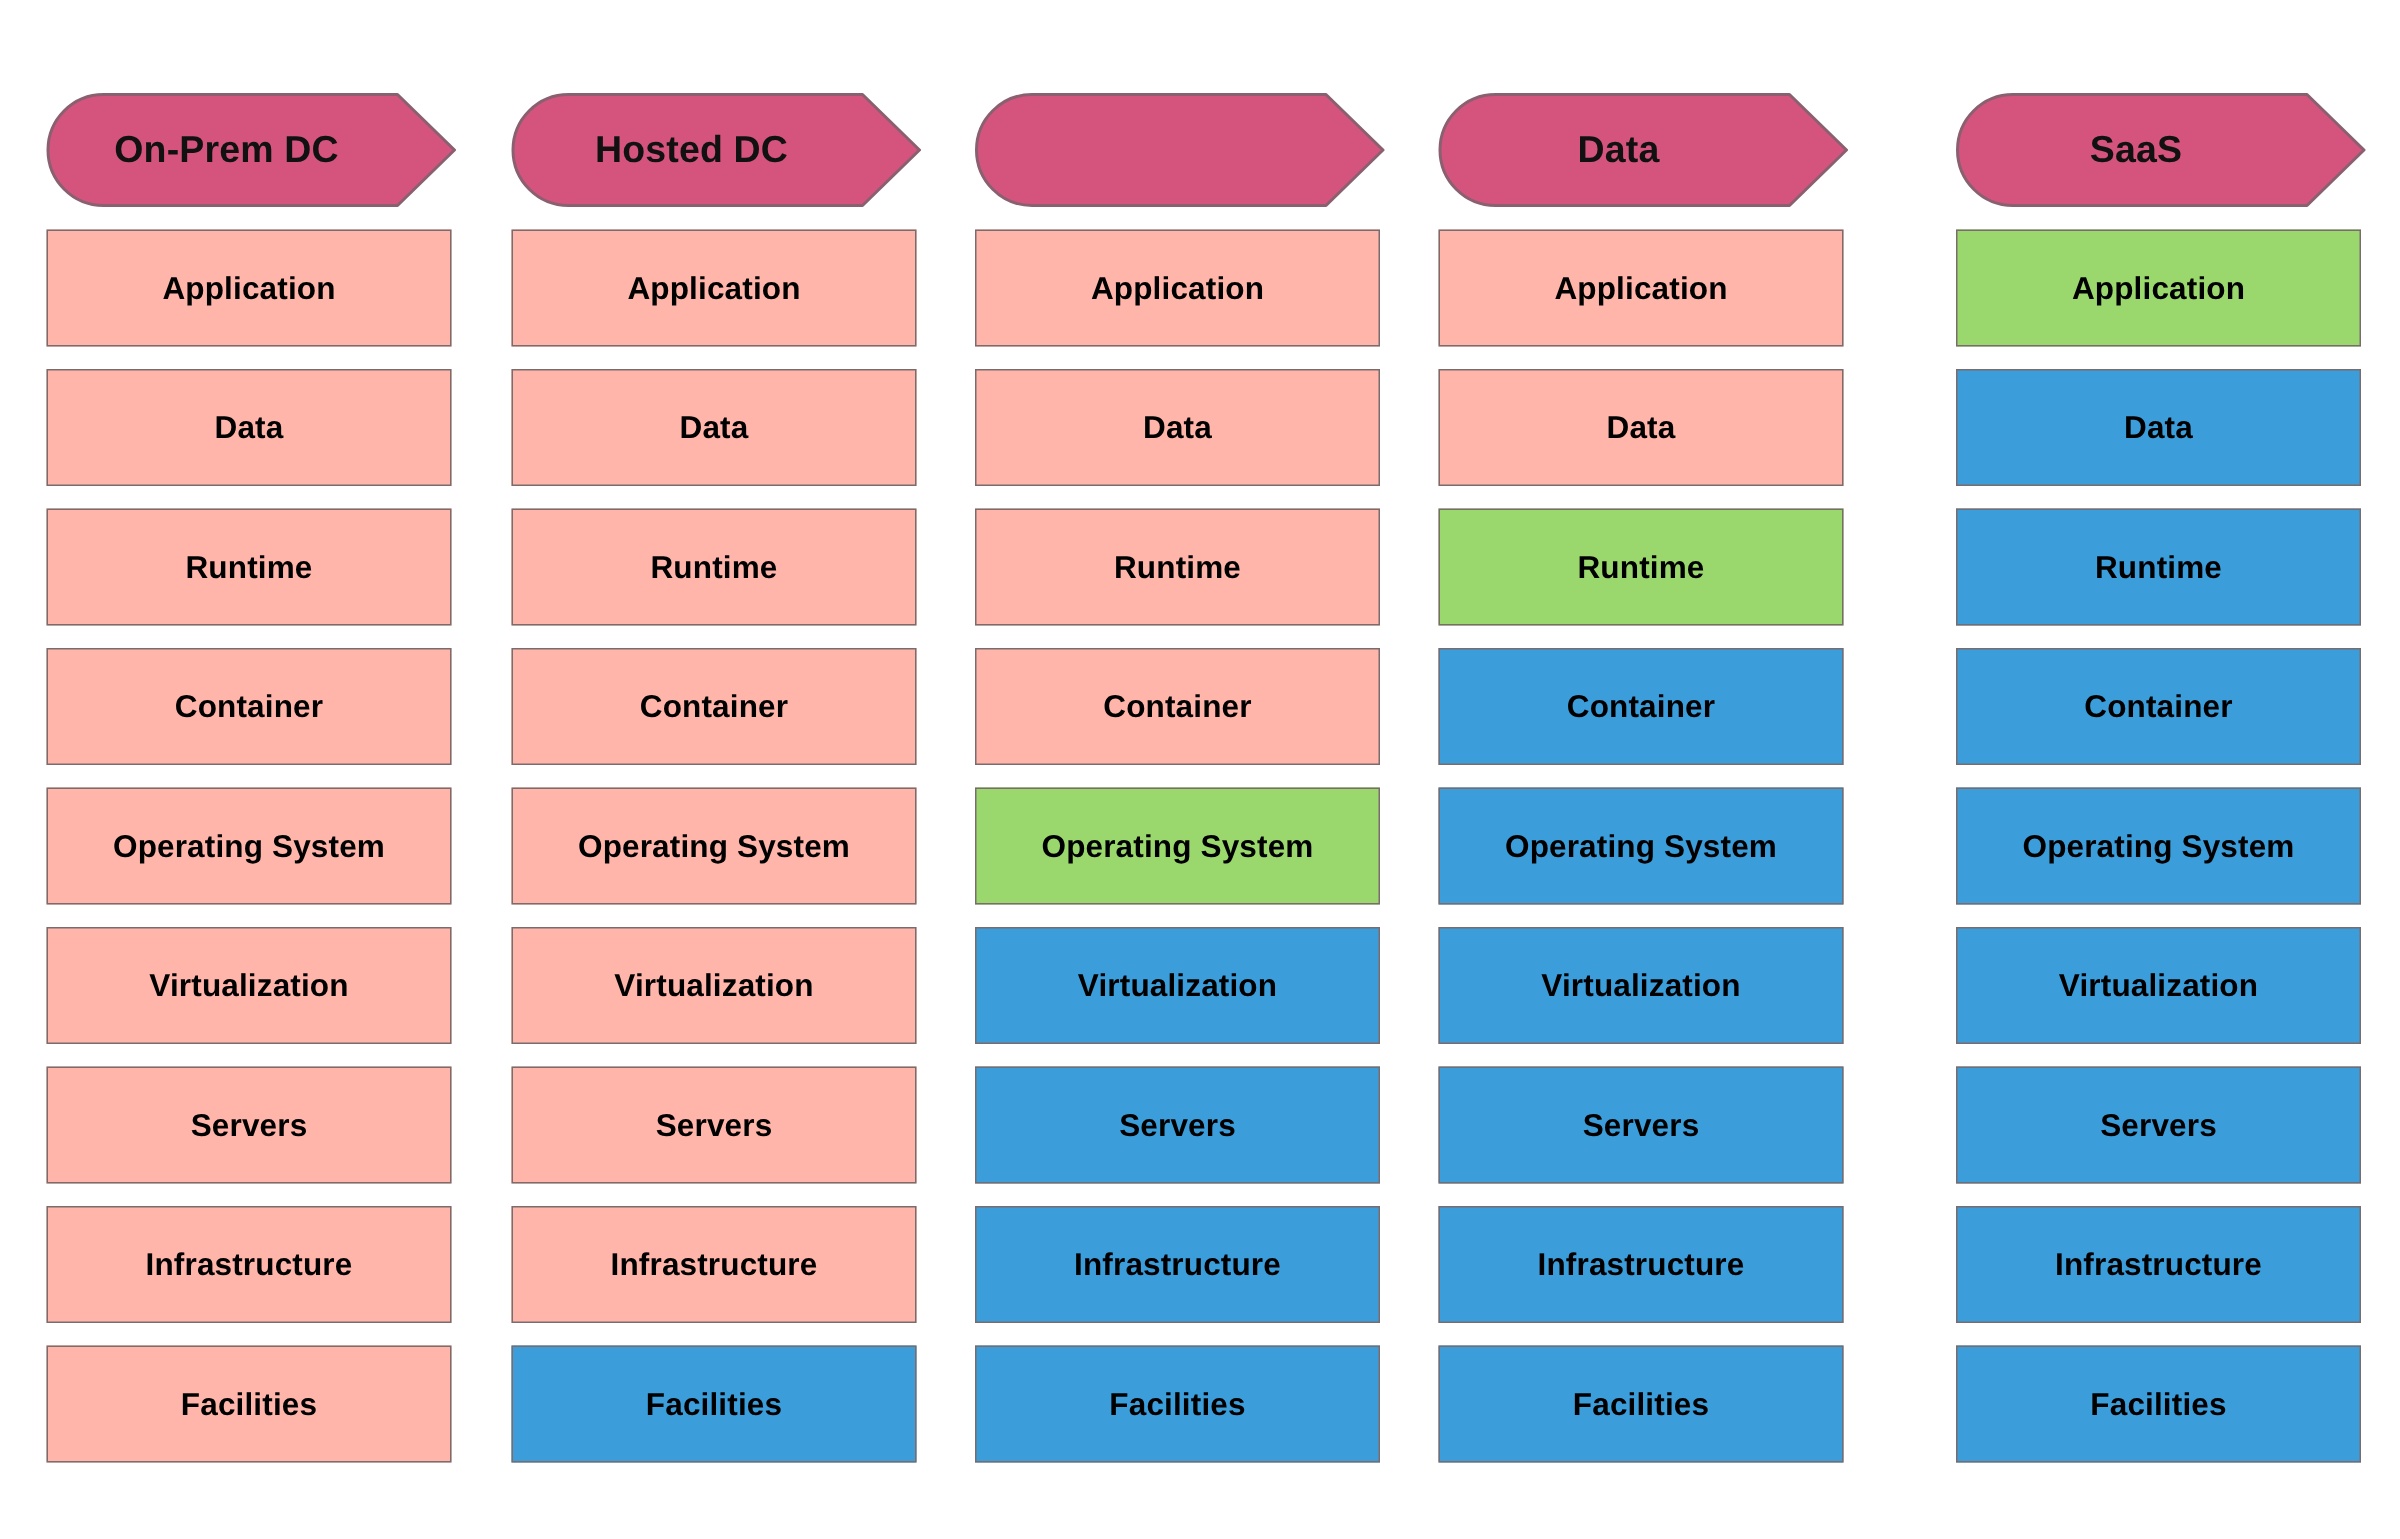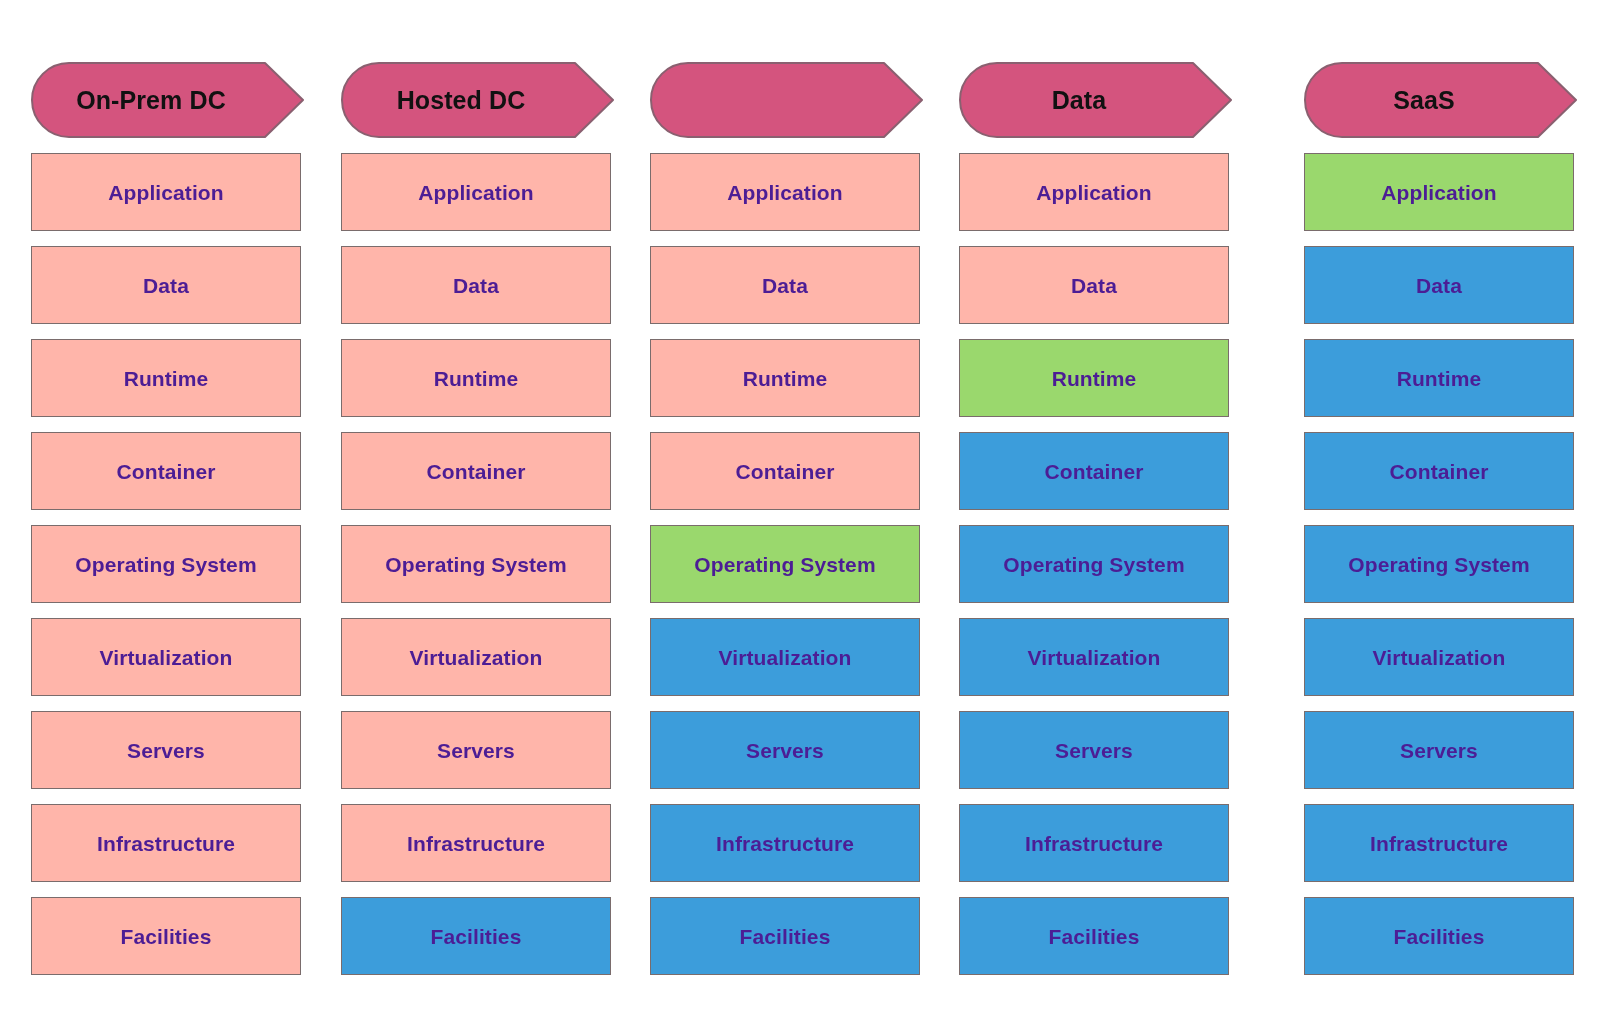--- a/index.html
+++ b/index.html
@@ -76,21 +76,21 @@
     height: 78px;
     box-sizing: border-box;
     border: 1px solid #7a6c6c;
     display: flex;
     align-items: center;
     justify-content: center;
   }
   .layer-label {
     font-size: 21px;
     font-weight: bold;
-    color: #4c1d95;
+    color: #000000;
     white-space: nowrap;
     line-height: 1;
     letter-spacing: 0.1px;
   }
 
   .fill-pink  { background: #ffb5aa; }
   .fill-blue  { background: #3c9ddb; }
   .fill-green { background: #9ad86d; }
 </style>
 </head>

